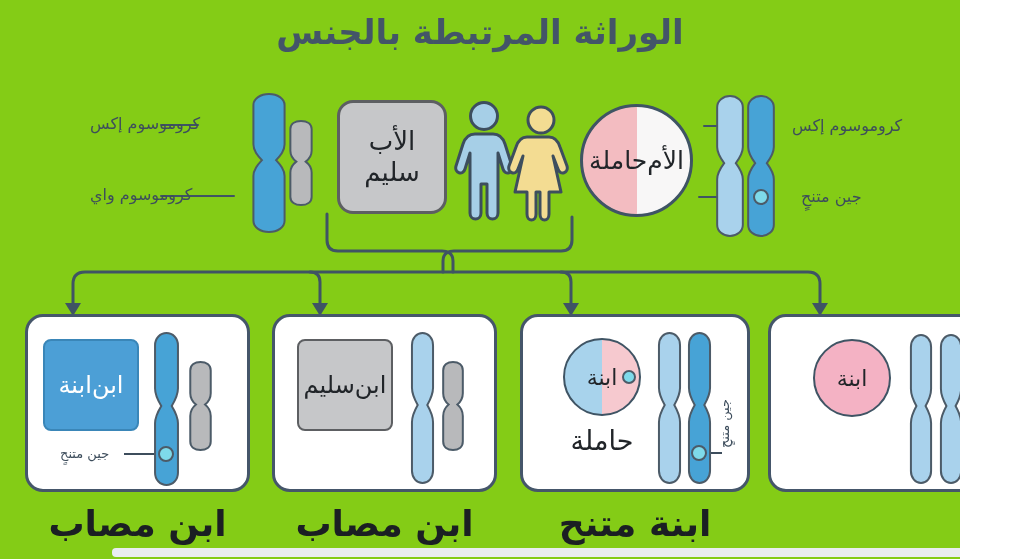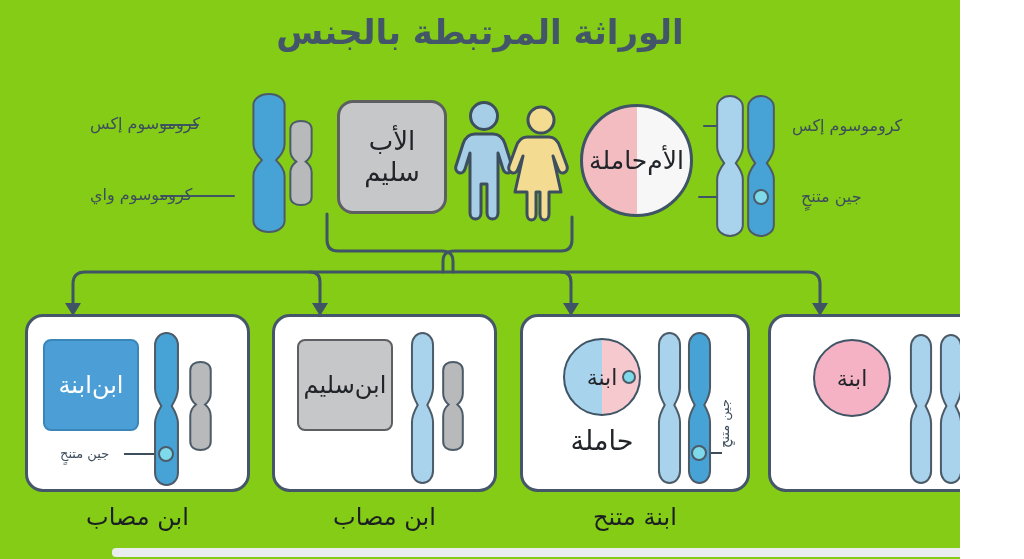--- a/index.html
+++ b/index.html
@@ -36,21 +36,21 @@
   #badge-healthy-son{left:22px;top:22px;width:96px;height:92px;background:var(--father-box-fill);
          border:2.5px solid var(--father-box-border);color:var(--dark-text);}
   .circle-badge{position:absolute;border-radius:50%;display:flex;align-items:center;justify-content:center;
          font-size:22px;color:var(--dark-text);box-sizing:border-box;border:2.5px solid var(--line);}
   #circle-carrier{left:40px;top:21px;width:78px;height:78px;
          background:linear-gradient(90deg,var(--carrier-right-fill) 50%,var(--carrier-left-fill) 50%);}
   #circle-healthy{left:42px;top:22px;width:78px;height:78px;background:var(--daughter-circle-fill);}
   .status-text{position:absolute;font-size:27px;color:var(--dark-text);text-align:center;width:140px;}
   .pointer{position:absolute;height:2px;background:var(--label-text);z-index:2;}
   .gene-label-sm{position:absolute;font-size:13px;color:var(--label-text);white-space:nowrap;z-index:3;}
-  .caption{position:absolute;top:503px;z-index:2;text-align:center;font-size:24px;font-weight:400;
+  .caption{position:absolute;top:503px;z-index:2;text-align:center;font-size:36px;font-weight:700;
            color:var(--caption-text);}
   #caption-1{left:25px;width:225px;}
   #caption-2{left:272px;width:225px;}
   #caption-3{left:520px;width:230px;}
   #caption-4{left:768px;width:232px;}
   #bottom-strip{position:absolute;left:112px;top:548px;width:902px;height:9px;z-index:0;
                 background:var(--bottom-strip);border-radius:4px;}
 </style>
 </head>
 <body>

